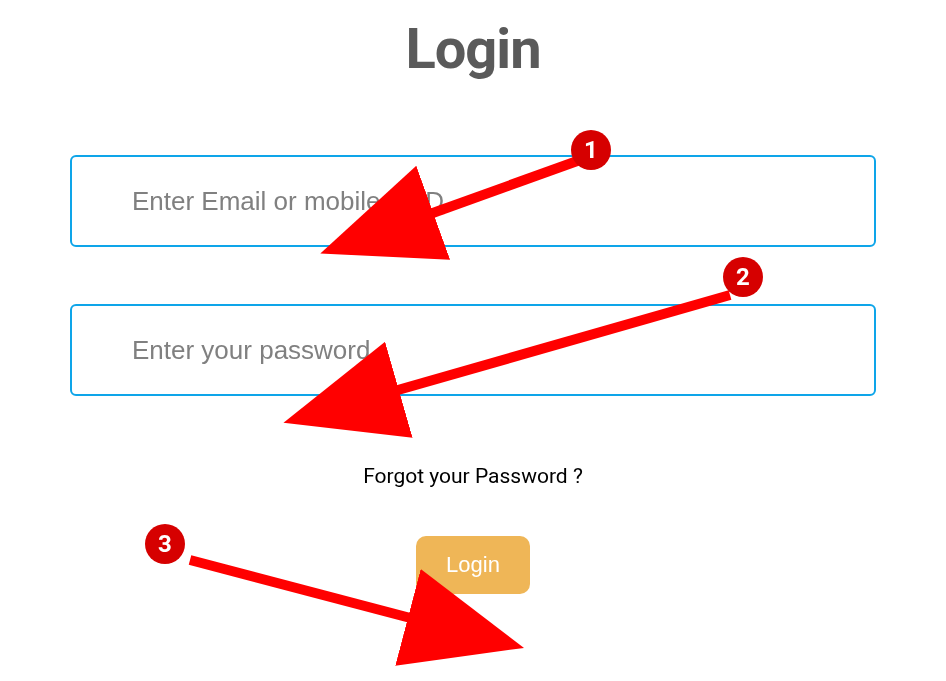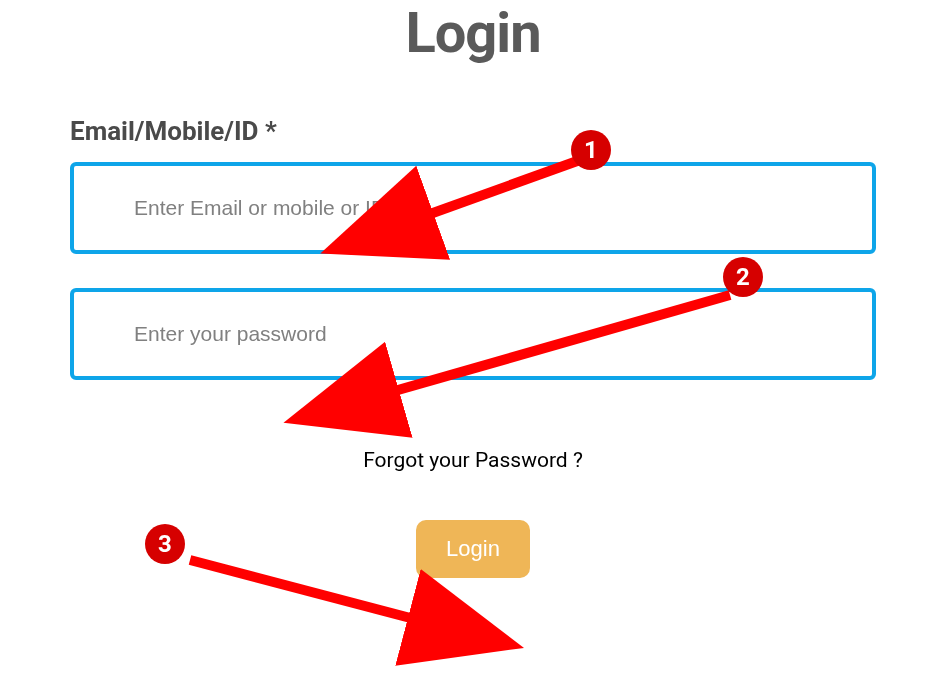--- a/index.html
+++ b/index.html
@@ -9,49 +9,50 @@
     }
     body {
       font-family: -apple-system, BlinkMacSystemFont, 'Segoe UI', Roboto, sans-serif;
       background: #ffffff;
       width: 946px;
       height: 681px;
       position: relative;
       overflow: hidden;
     }
     .container {
-      padding: 0 70px;
+      padding: 16px 70px;
       position: relative;
     }
     .page-title {
       font-size: 56px;
       font-weight: 700;
       color: #5a5a5a;
       text-align: center;
       margin-top: 0;
       margin-bottom: 50px;
       letter-spacing: -1px;
     }
     .field-label {
       font-size: 26px;
       font-weight: 700;
       color: #4a4a4a;
       margin-bottom: 16px;
     }
     .input-field {
       width: 100%;
       height: 92px;
-      border: 4px solid #0ea5e9;
+      border: 2px solid #0ea5e9;
       border-radius: 6px;
-      font-size: 21px;
+      font-size: 26px;
       color: #888;
       padding: 0 60px;
       outline: none;
       margin-bottom: 34px;
       background: #fff;
+      margin-top: 23px;
     }
     .input-field::placeholder {
       color: #808080;
     }
     .forgot-link {
       display: block;
       text-align: center;
       font-size: 21px;
       color: #000000;
       margin-top: 34px;
@@ -91,21 +92,20 @@
       justify-content: center;
     }
   </style>
 </head>
 <body>
 
 <div class="container">
   <h1 class="page-title">Login</h1>
 
   <div>
-    <div class="field-label">Email/Mobile/ID *</div>
     <input type="text" class="input-field" placeholder="Enter Email or mobile or ID" style="">
   </div>
 
   <div>
     <input type="password" class="input-field" placeholder="Enter your password" style="">
   </div>
 
   <a href="#" class="forgot-link">Forgot your Password ?</a>
 
   <button class="login-button">Login</button>

